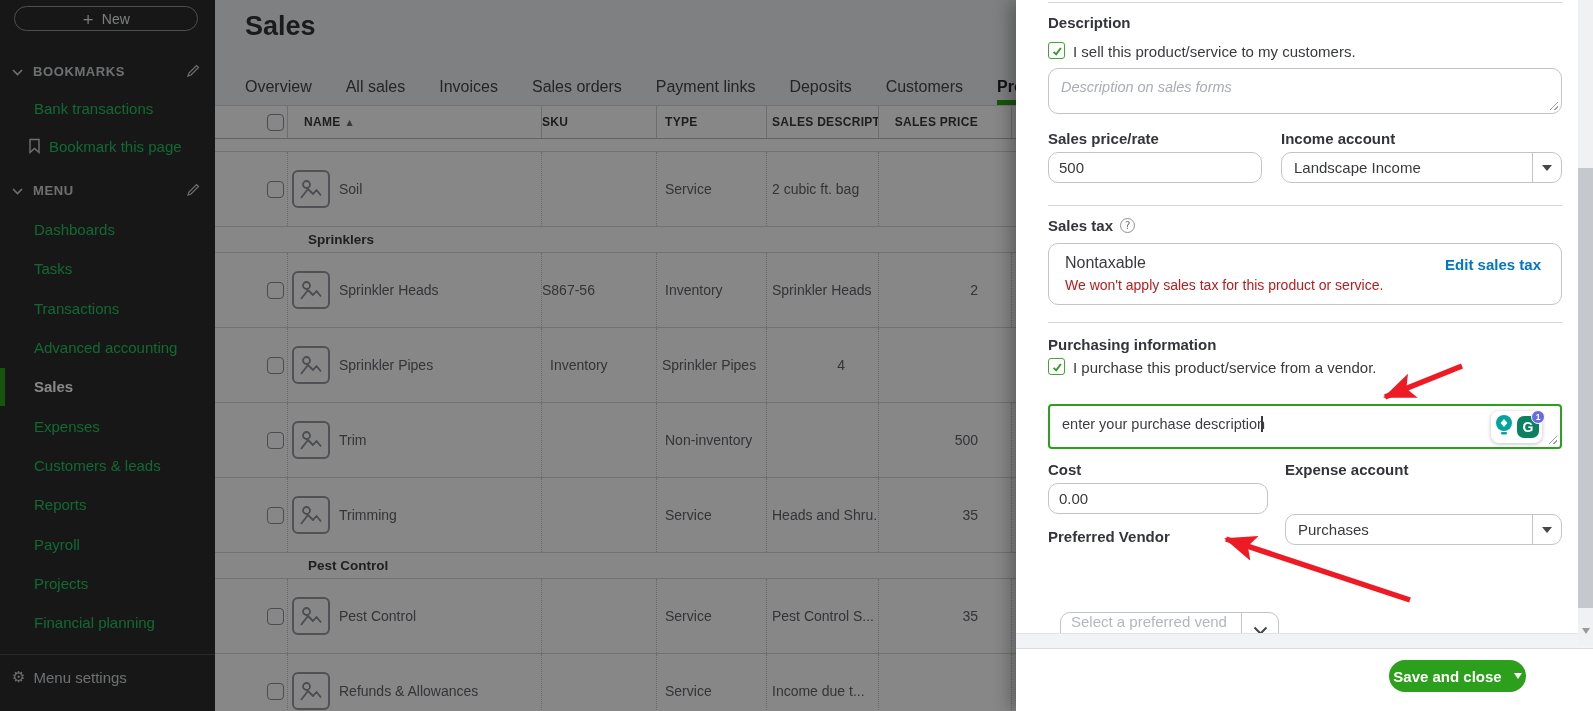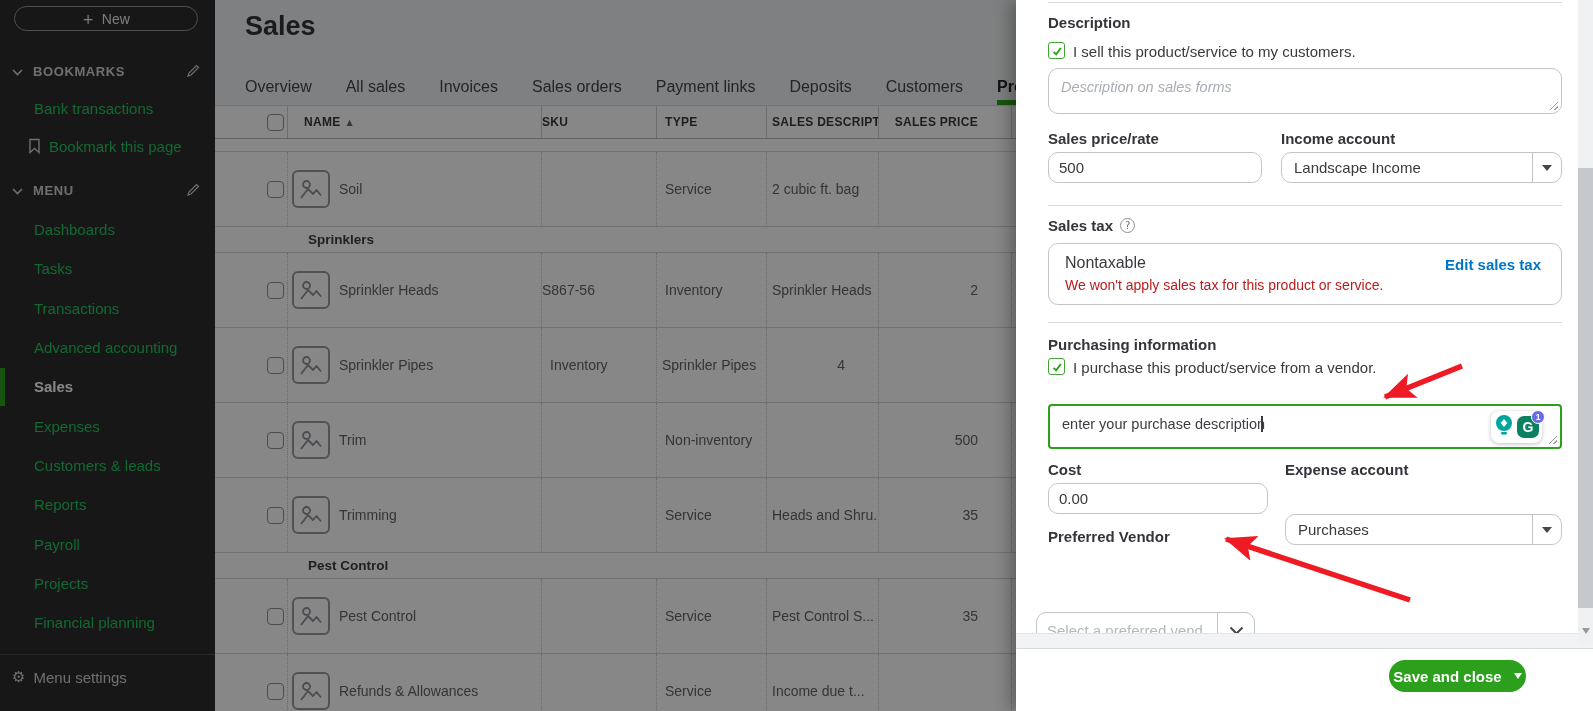--- a/index.html
+++ b/index.html
@@ -496,21 +496,21 @@
 
     <div class="p-abs p-label" style="left:269px;top:461px">Expense account</div>
     <div class="p-abs p-box selwrap" style="left:269px;top:483px;width:277px;height:31px;display:flex;align-items:center">
       <span class="p-input-text" style="margin-left:12px">Purchases</span>
       <span class="sel-arrowbox">
           <span class="tri-down"></span>
         </span>
     </div>
 
     <div class="p-abs p-label" style="left:32px;top:528px">Preferred Vendor</div>
-    <div class="p-abs p-box selwrap" style="left:20px;top:550px;width:219px;height:37px;display:flex;align-items:center">
+    <div class="p-abs p-box selwrap" style="left:44px;top:550px;width:219px;height:37px;display:flex;">
       <span class="vcombo-text" style="margin-left:10px;width:170px">Select a preferred vend</span>
       <span class="sel-arrowbox" style="width:37px">
         <svg width="15" height="9" viewBox="0 0 15 9">
             <polyline points="1.5,1.5 7.5,7.5 13.5,1.5" fill="none" stroke="#45464a" stroke-width="2"></polyline>
           </svg>
       </span>
     </div>
 
     <div class="p-abs p-scrollend"></div>
     <div class="p-abs p-footer">

